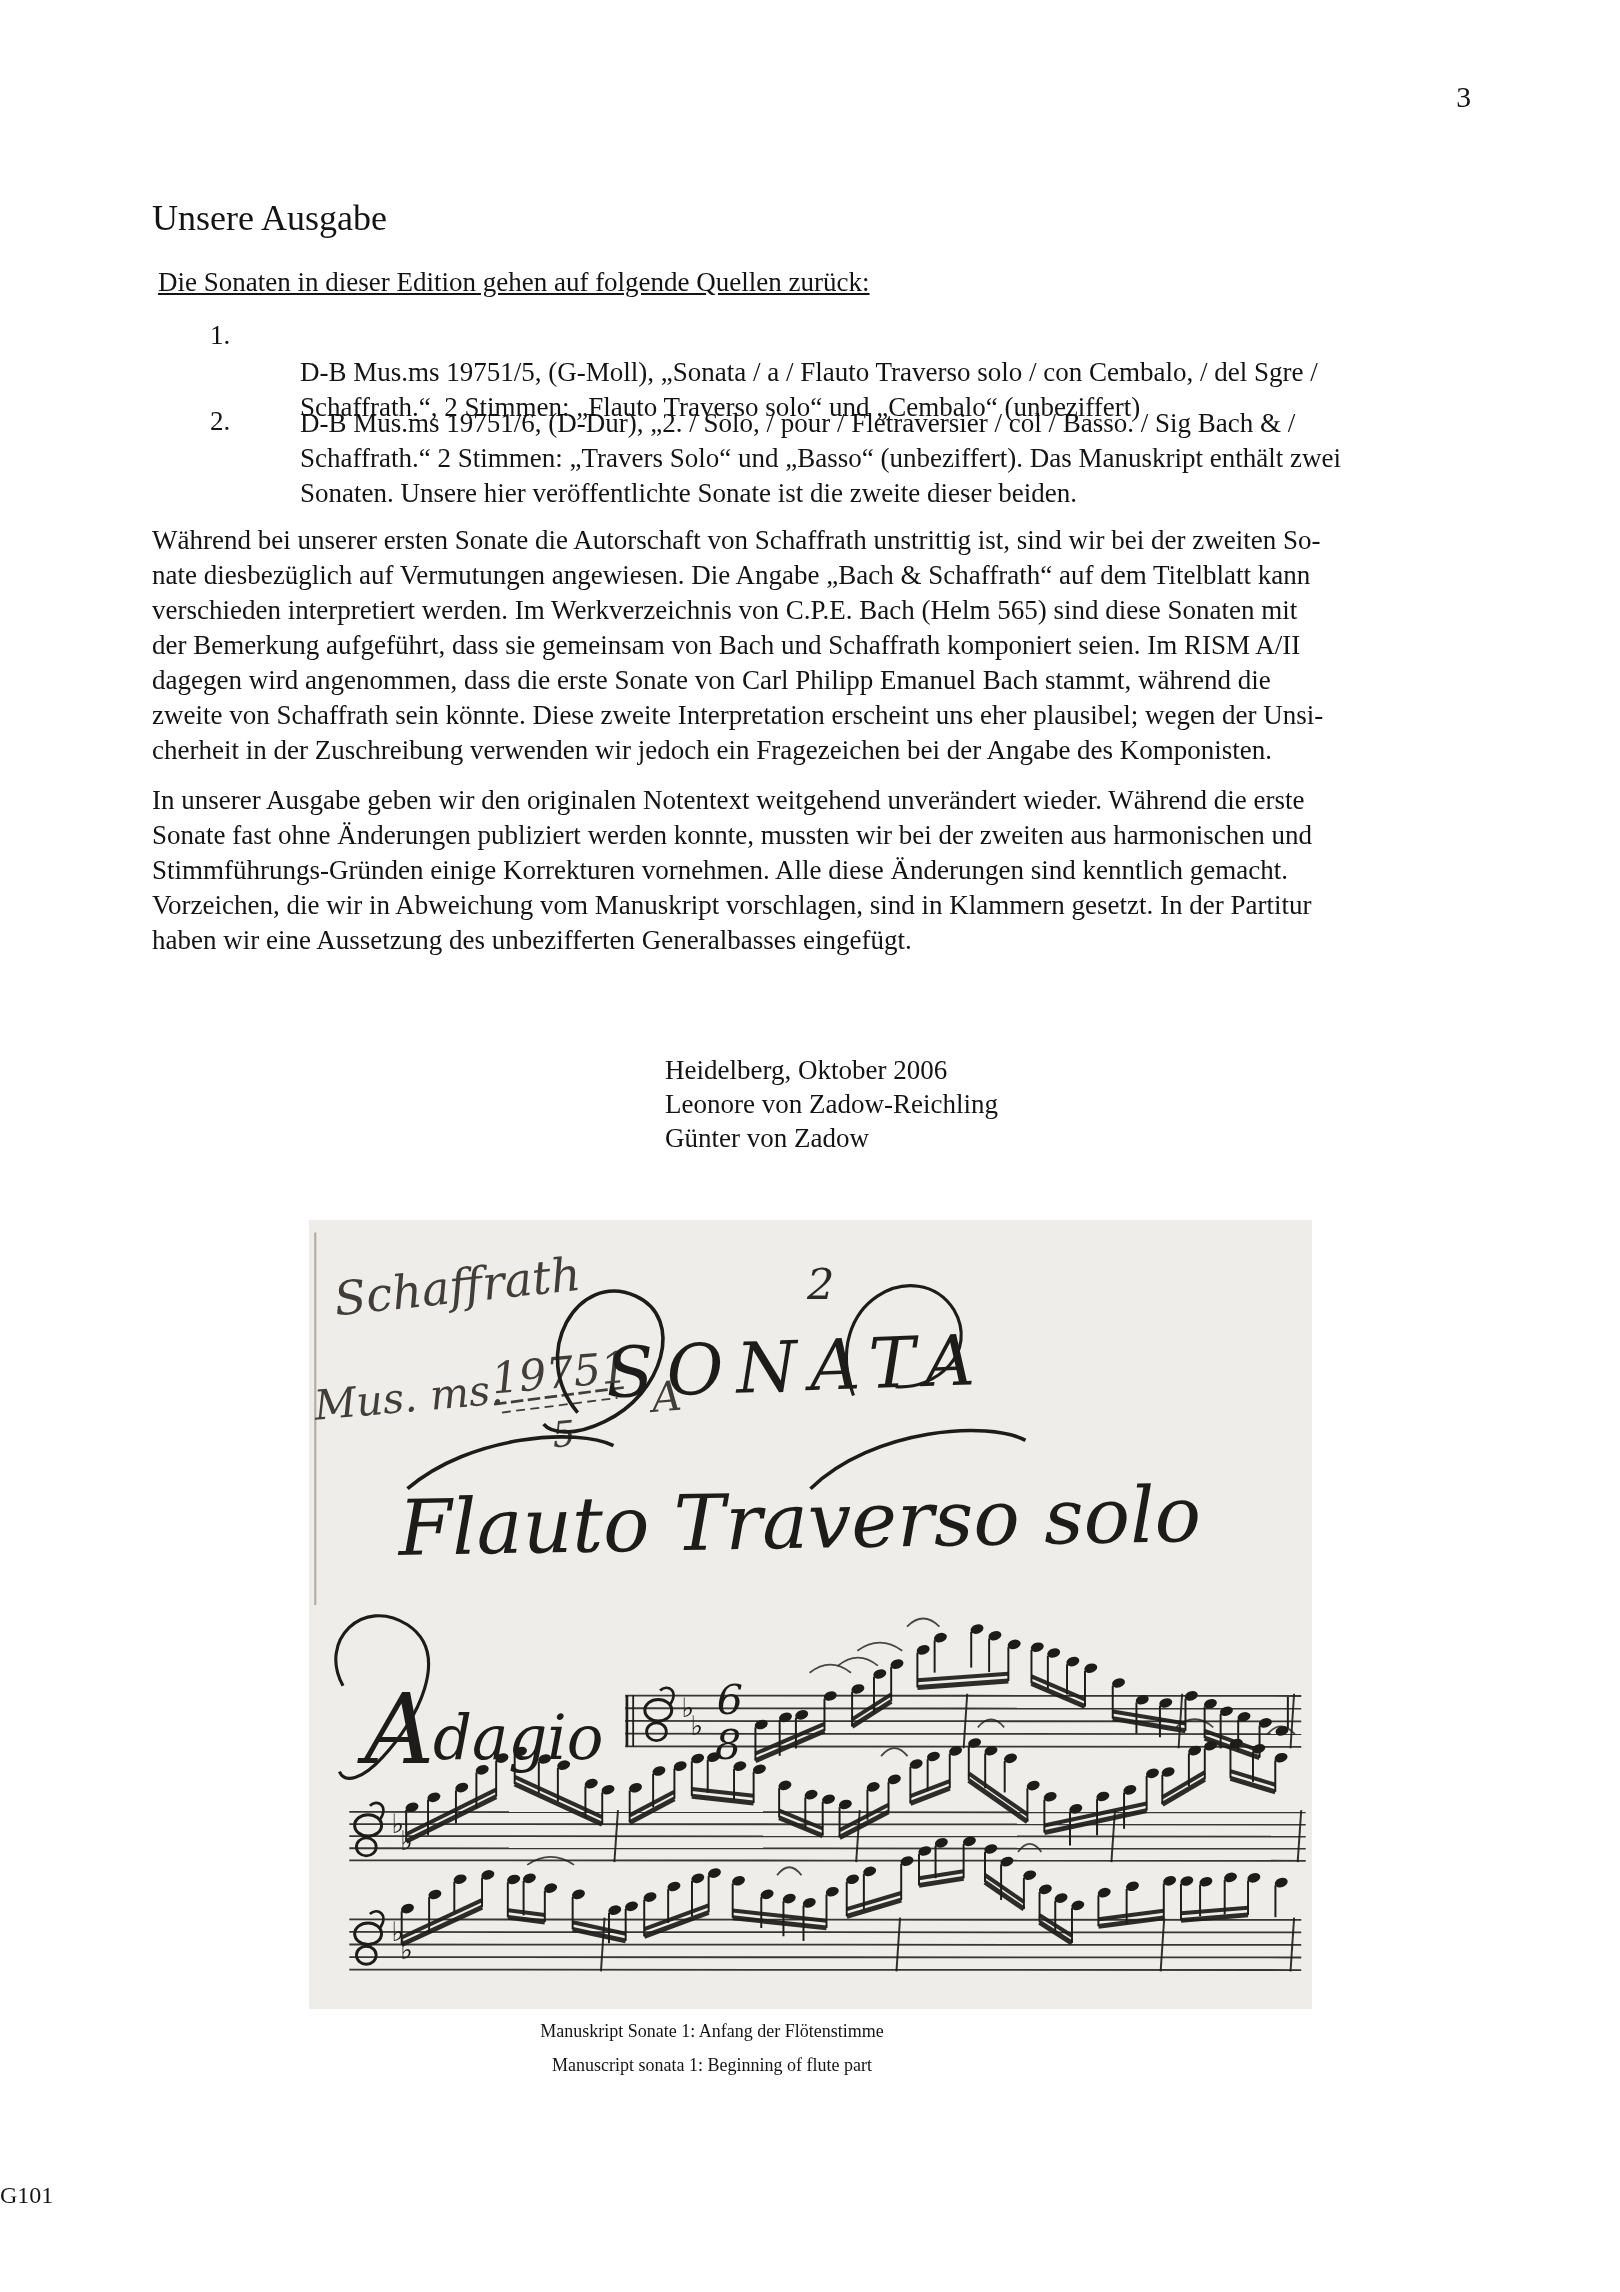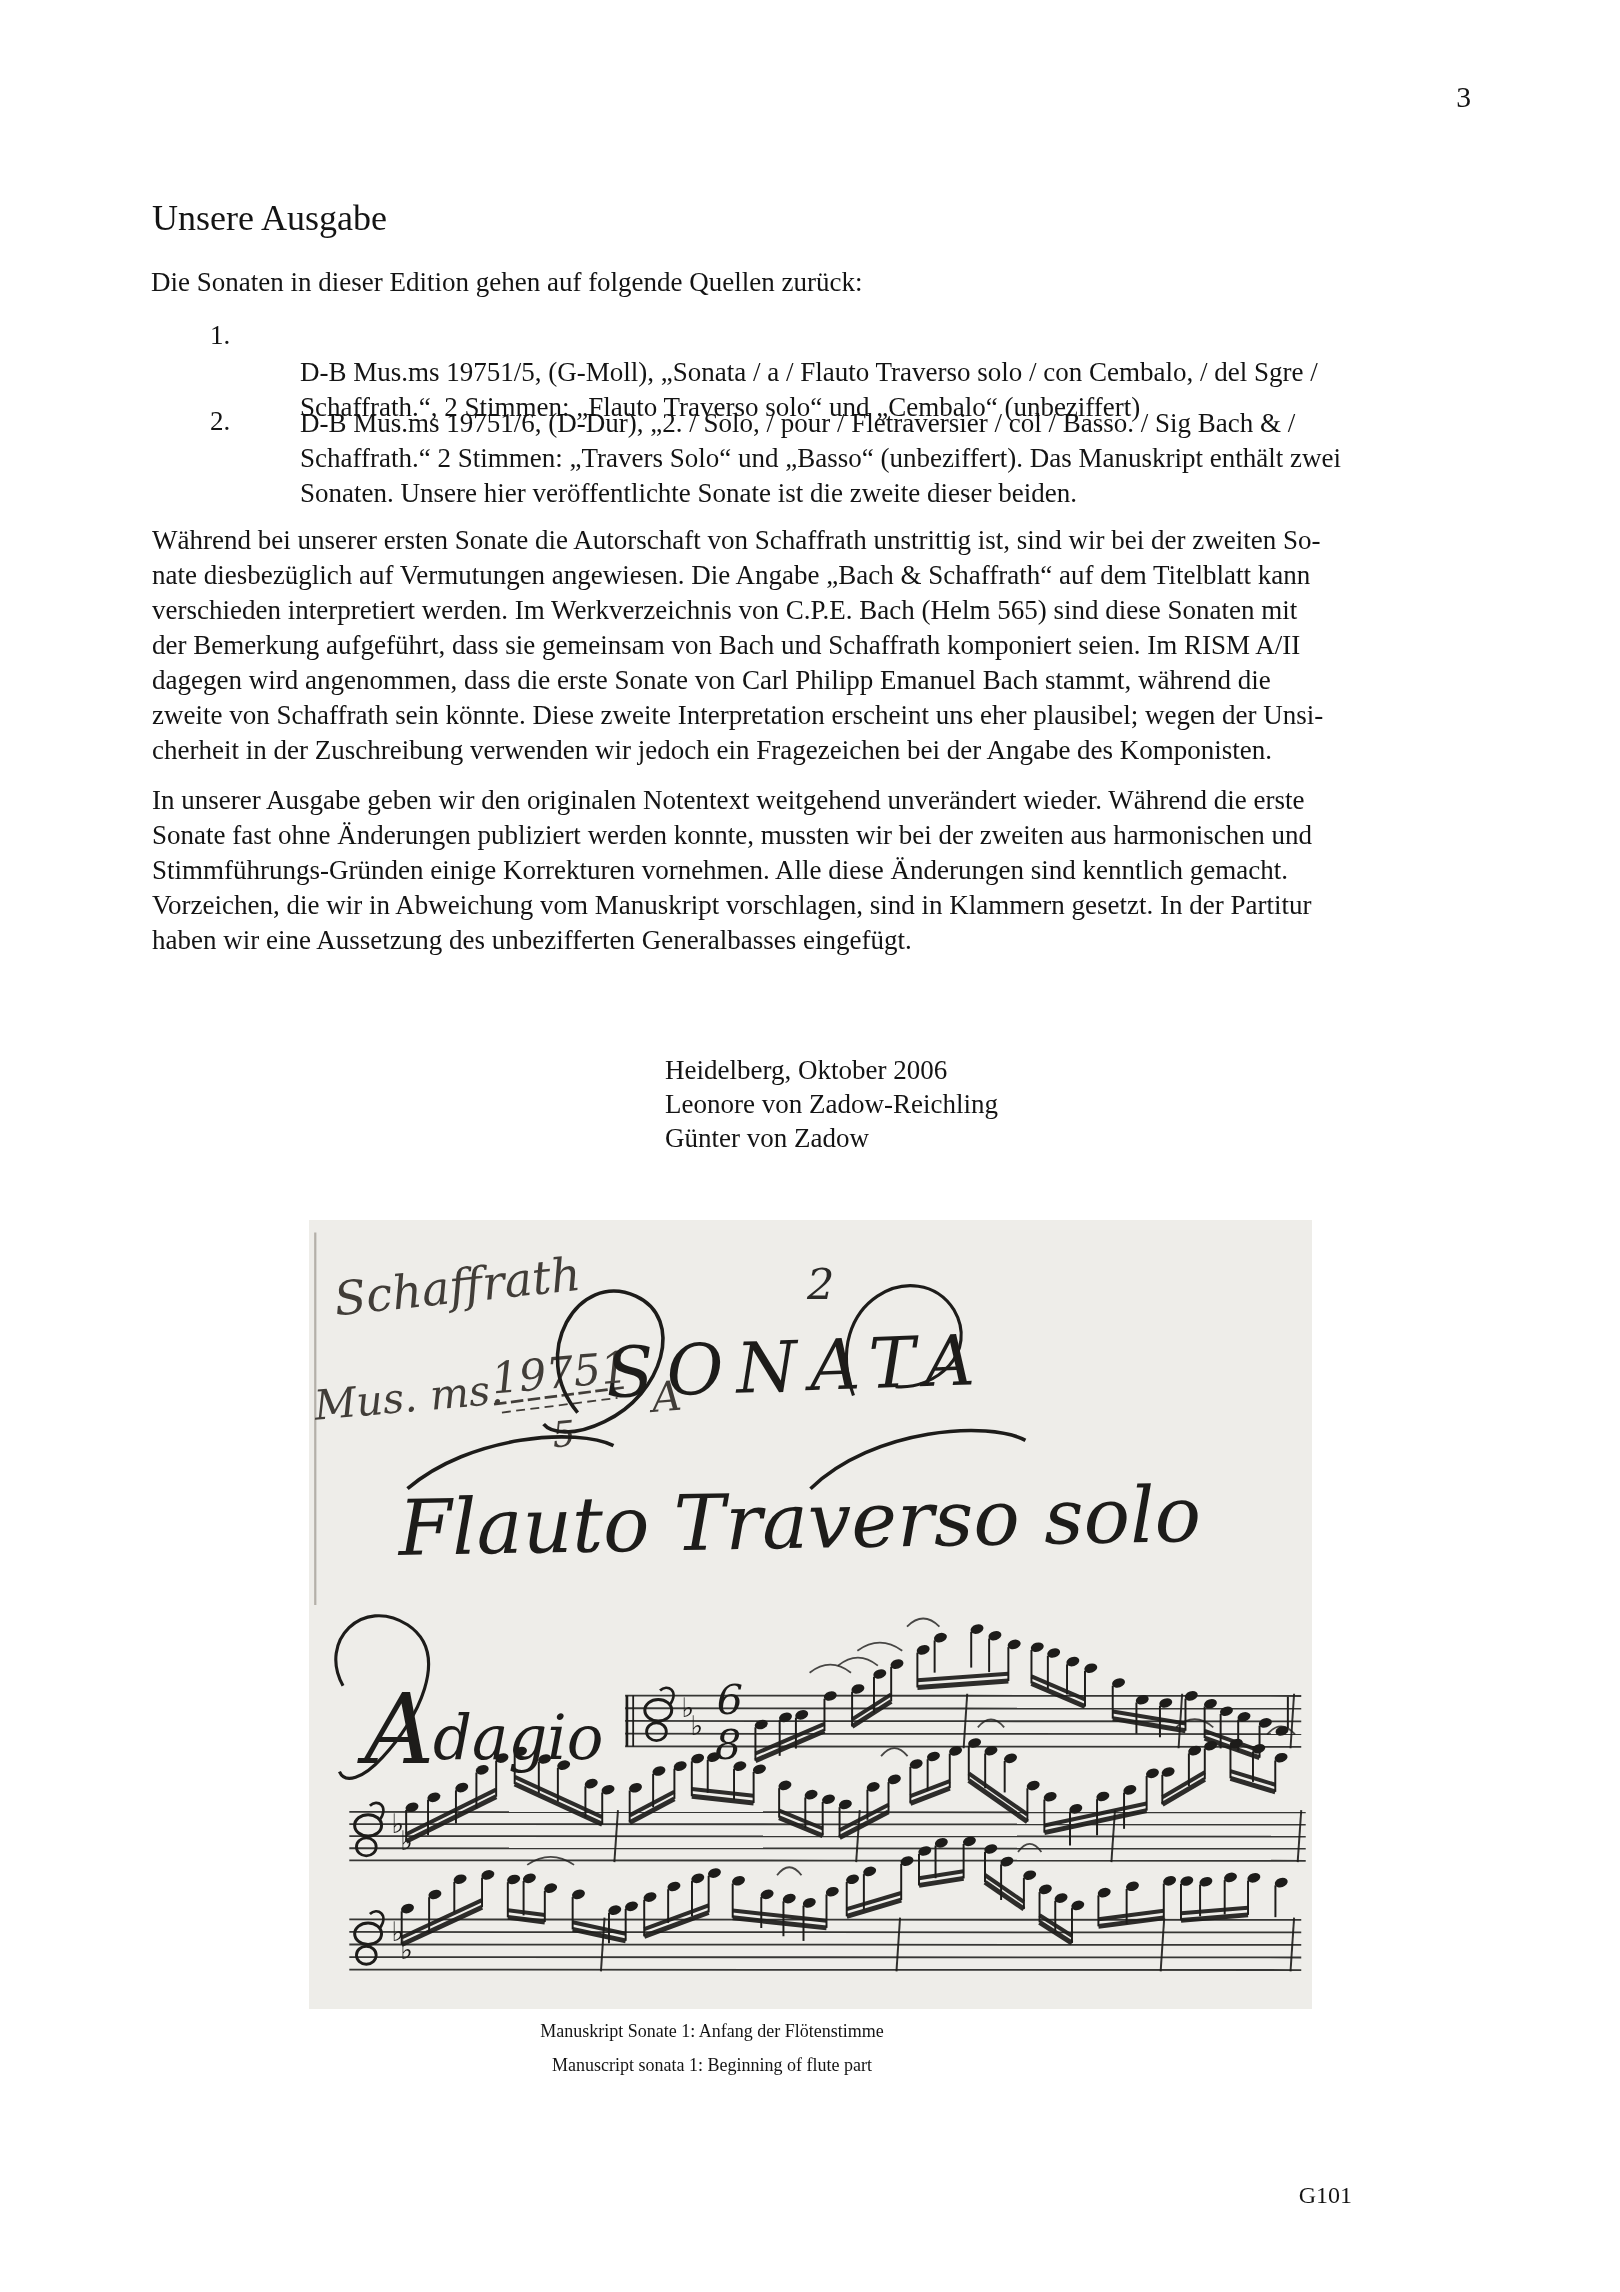--- a/index.html
+++ b/index.html
@@ -7,35 +7,35 @@
     position:relative; width:1620px; height:2293px; background:#ffffff;
     font-family:"Liberation Serif", serif; color:#141414; overflow:hidden;
   }
   .abs{position:absolute;}
   .body-text{font-size:27px; line-height:35px; text-align:justify; color:#141414;}
   .single{text-align:left;}
   .pagenum{font-size:29.6px;}
   .heading{font-size:36px;}
   .sig{font-size:27px; line-height:34px; text-align:left;}
   .caption{font-size:18px; line-height:34px; text-align:center;}
-  .footer{font-size:24px; text-align:right; width:1352px;}
+  .footer{font-size:24px; text-align:left; width:1352px;}
   .fig{background:#f1efec; box-shadow:0 0 0 0.9px #e7e5e1 inset;}
   .li-num{font-size:27px;}
   svg text{user-select:none;}
 </style>
 </head>
 <body>
 
 <div class="page">
 
   <div class="abs pagenum" style="top:81px; right:149px;">3</div>
 
   <div class="abs heading" style="top:197px; left:152px;">Unsere Ausgabe</div>
 
-  <div class="abs body-text single" style="top:265px; left:151px; width:1321px;">Die Sonaten in dieser Edition gehen auf folgende Quellen zurück:</div>
+  <div class="abs body-text single" style="top:265px; left:158px; width:1321px;text-decoration:underline;">Die Sonaten in dieser Edition gehen auf folgende Quellen zurück:</div>
 
   <div class="abs" style="top:320px; left:152px; width:1321px;">
     <div class="abs li-num" style="left:58px; top:0;">1.</div>
     <div class="abs body-text" style="left:148px; top:0; width:1173px;margin-top:35px;">D-B Mus.ms 19751/5, (G-Moll), „Sonata / a / Flauto Traverso solo / con Cembalo, / del Sgre /<br>Schaffrath.“, 2 Stimmen: „Flauto Traverso solo“ und „Cembalo“ (unbeziffert)</div>
   </div>
 
   <div class="abs" style="top:406px; left:152px; width:1321px;">
     <div class="abs li-num" style="left:58px; top:0;">2.</div>
     <div class="abs body-text" style="left:148px; top:0; width:1173px;">D-B Mus.ms 19751/6, (D-Dur), „2. / Solo, / pour / Fletraversier / col / Basso. / Sig Bach &amp; /<br>Schaffrath.“ 2 Stimmen: „Travers Solo“ und „Basso“ (unbeziffert). Das Manuskript enthält zwei<br>Sonaten. Unsere hier veröffentlichte Sonate ist die zweite dieser beiden.</div>
   </div>

